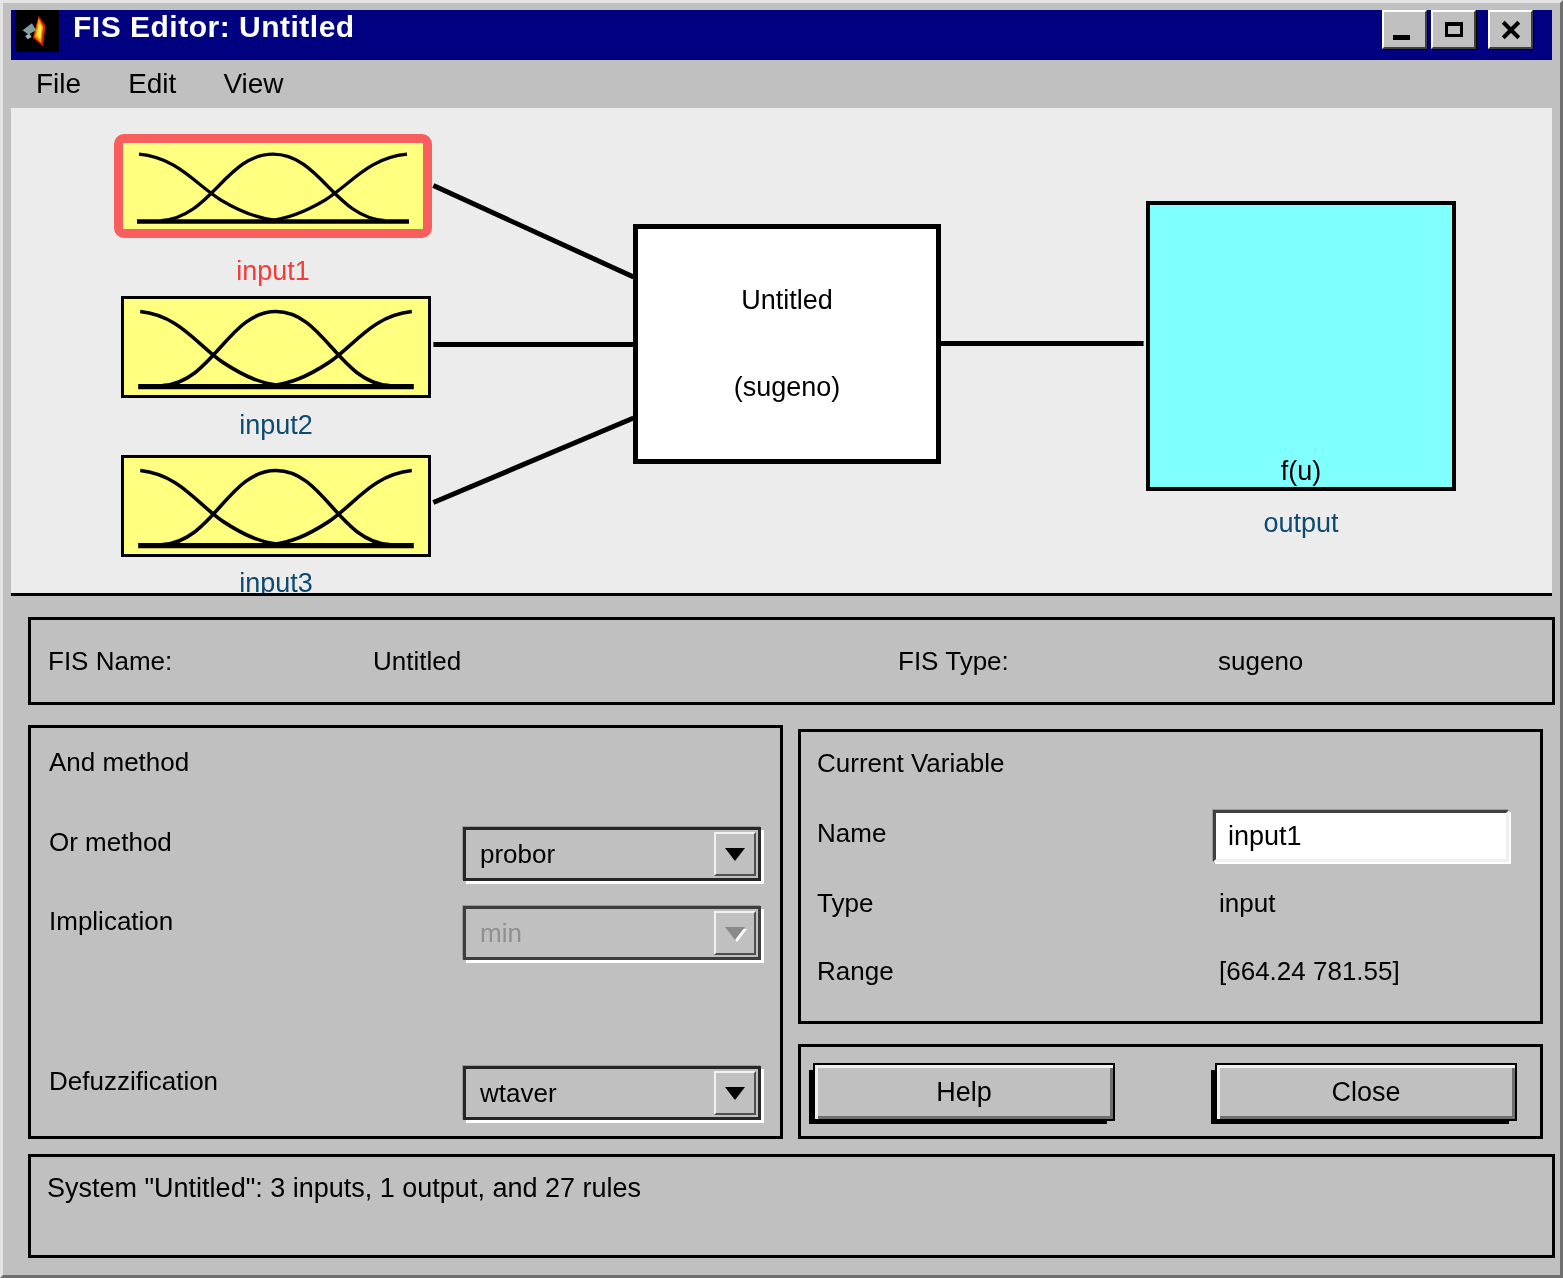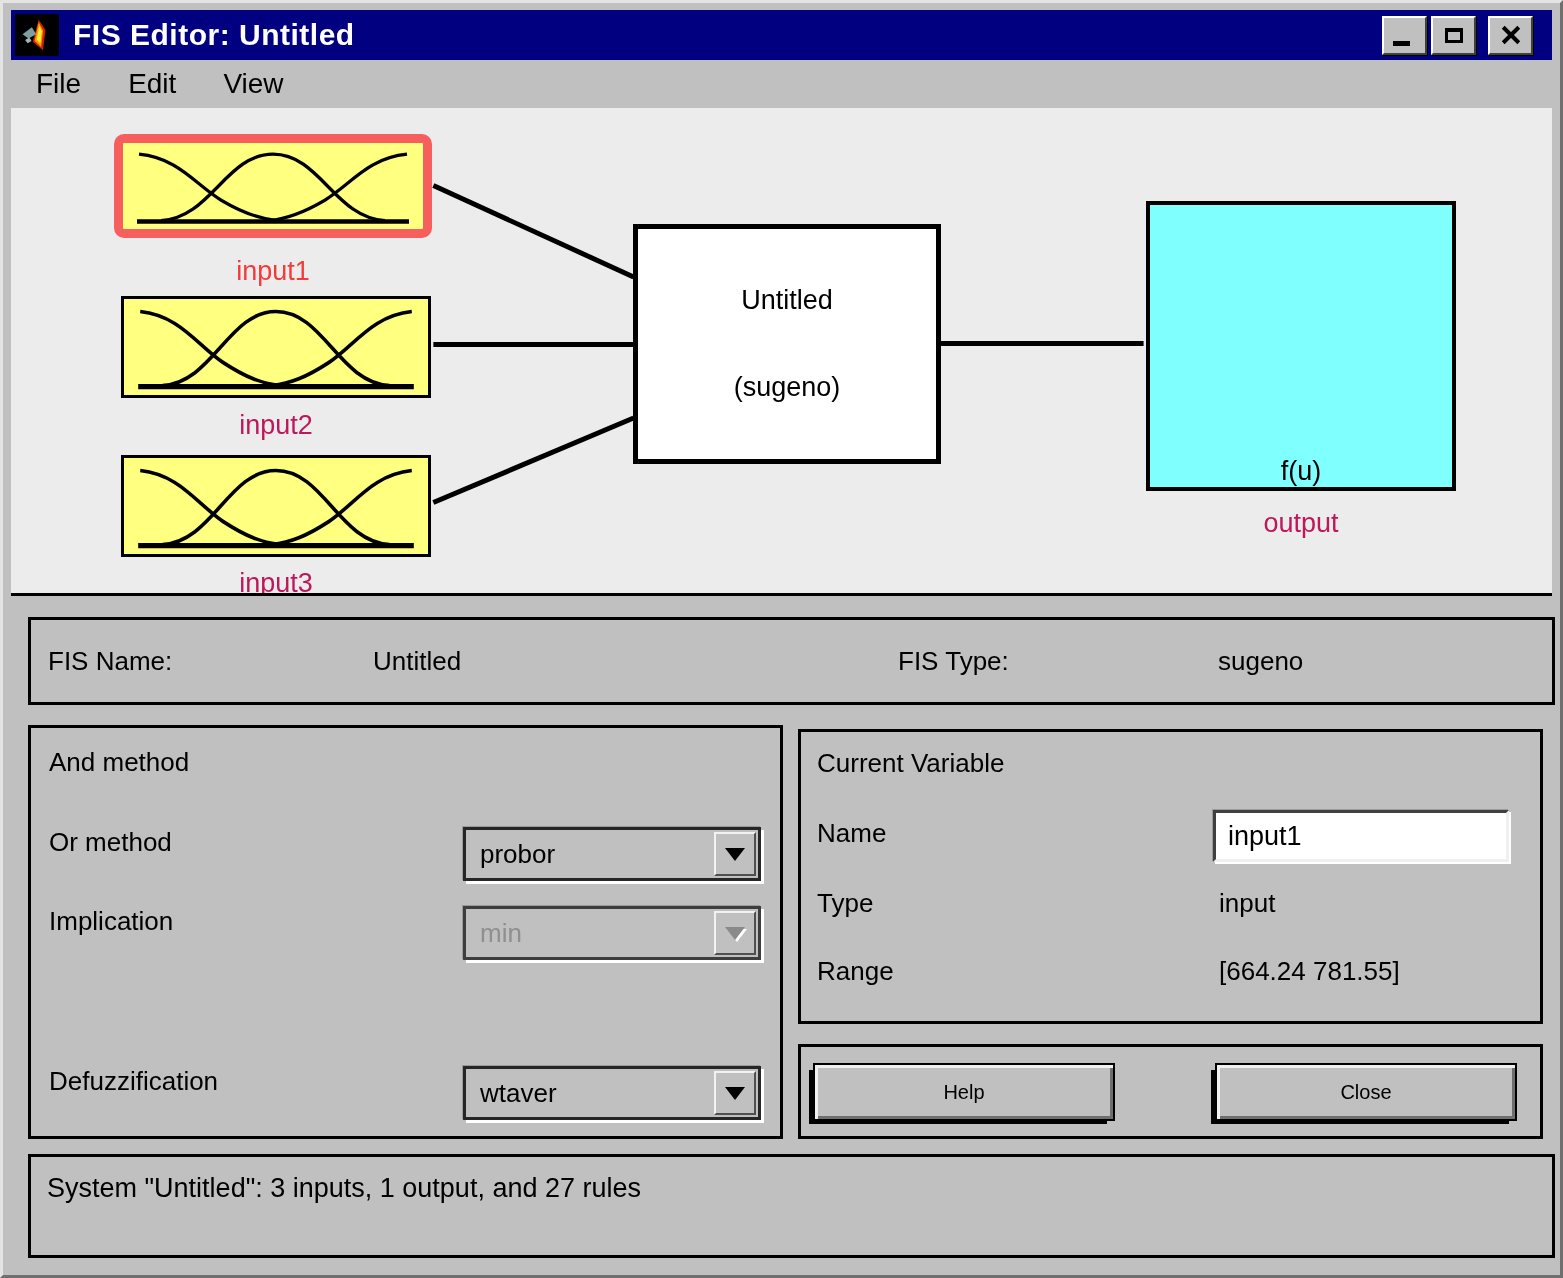--- a/index.html
+++ b/index.html
@@ -14,21 +14,21 @@
     width: 1563px; height: 1278px;
     background: #c0c0c0;
     border: 3px solid;
     border-color: #e4e4e4 #6f6f6f #6f6f6f #e4e4e4;
     padding: 7px 8px 8px 8px;
   }
   
   .titlebar {
     height: 50px;
     background: #000080;
-    display: flex; align-items: center;
+    display: flex; 
     padding: 0 19px 0 4px;
   }
   .app-icon {
     width: 44px; height: 42px;
     background: #000;
     display: flex; align-items: center; justify-content: center;
     margin-right: 14px;
     flex: none;
   }
   .title-text {
@@ -72,21 +72,21 @@
     background: #ececec;
     border-bottom: 3px solid #000;
     overflow: hidden;
   }
   .lines-svg { position: absolute; left:0; top:0; width: 100%; height: 100%; }
   .input-node { position: absolute; background: #ffff80; }
   .input-plain { border: 3px solid #000; width: 310px; height: 102px; }
   .input-selected { border: 9px solid #f75f5f; border-radius: 10px; width: 318px; height: 104px; }
   .input-node svg { display: block; width: 100%; height: 100%; }
   .node-label {
-    position: absolute; text-align: center; font-size: 27px; color: #be185d;
+    position: absolute; text-align: center; font-size: 27px; color: #0c4a6e;
   }
   .node-label.red { color: #f23b3b; }
   .sys-box {
     position: absolute; left: 622px; top: 116px; width: 308px; height: 240px;
     background: #fff; border: 5px solid #000;
     display: flex; flex-direction: column; align-items: center; justify-content: space-evenly;
     font-size: 27px;
   }
   .out-box {
     position: absolute; left: 1135px; top: 93px; width: 310px; height: 290px;
@@ -134,21 +134,21 @@
     font-family: "Liberation Sans", sans-serif;
     font-size: 27px; padding: 0 12px;
     outline: none;
   }
   
   .push-btn {
     position: absolute; top: 16px; width: 302px; height: 58px;
     background: #c0c0c0;
     border: 2px solid #000;
     box-shadow: inset 3px 3px 0 #f0f0f0, inset -3px -3px 0 #6f6f6f, -6px 5px 0 -2px #000;
-    font-size: 20px;
+    font-size: 27px;
     display: flex; align-items: center; justify-content: center;
     cursor: default;
   }
   #help-btn  { left: 12px; }
   #close-btn { left: 414px; }
 </style>
 </head>
 <body>
 
 <div class="window">

